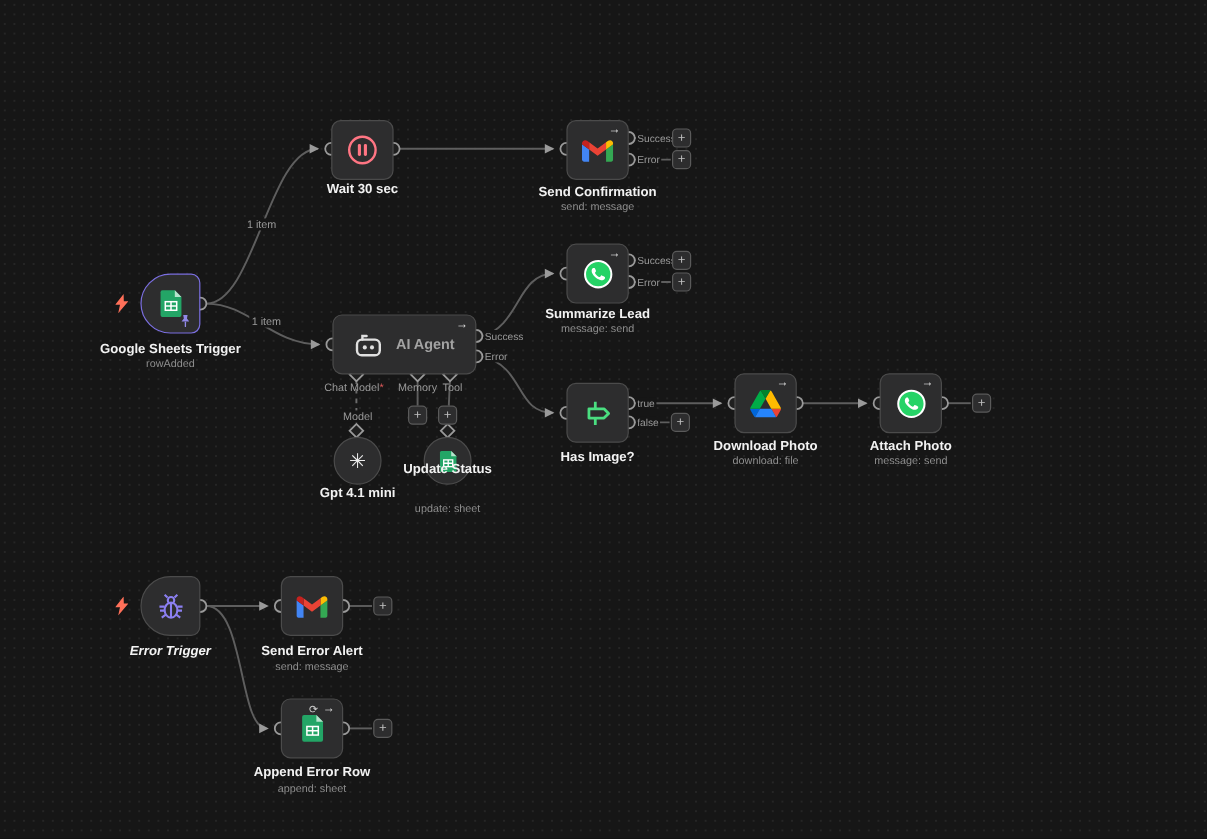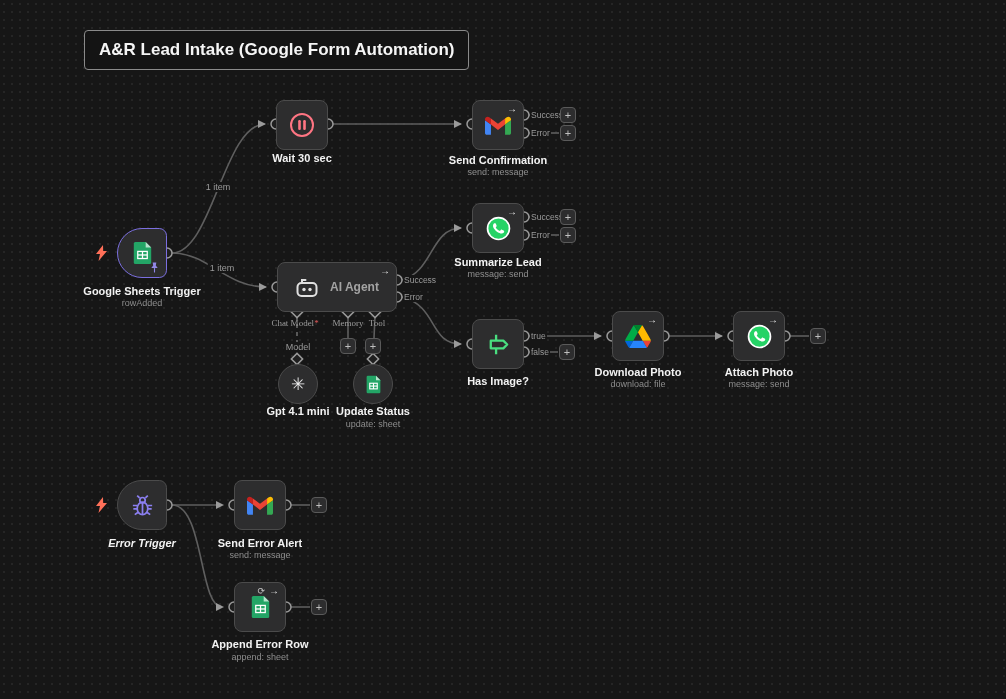--- a/index.html
+++ b/index.html
@@ -34,36 +34,35 @@
   .node .corner2{position:absolute;top:2px;right:20px;color:#c9c9c9;font-size:9px;line-height:12px;}
   .node .pin{position:absolute;right:6px;bottom:3px;}
   .agent-label{color:#a3a3a3;font-weight:bold;font-size:12px;margin-left:10px;}
   .nlabel{position:absolute;transform:translateX(-50%);color:#f2f2f2;font-weight:bold;
     font-size:11px;white-space:nowrap;text-align:center;}
   .nsub{position:absolute;transform:translateX(-50%);color:#8e8e8e;font-size:9px;white-space:nowrap;}
   .elabel{position:absolute;transform:translate(-50%,-50%);color:#9a9a9a;font-size:9px;
     white-space:nowrap;background:#161616;padding:0 2px;}
   .olabel{position:absolute;transform:translateY(-50%);color:#9a9a9a;font-size:8.5px;
     white-space:nowrap;background:#161616;padding:0 1px;}
-  .sublbl{position:absolute;transform:translateX(-50%);color:#9a9a9a;font-size:9px;white-space:nowrap;font-family:Liberation Serif, serif;}
+  .sublbl{position:absolute;transform:translateX(-50%);color:#9a9a9a;font-size:9px;white-space:nowrap;}
   .sublbl .req{color:#e45b5b;}
   .plus{
     position:absolute;width:16px;height:16px;transform:translate(-50%,-50%);
     background:#2d2d2e;border:1px solid #5a5a5a;border-radius:4px;
     color:#c0c0c0;font-size:11px;line-height:15px;text-align:center;box-sizing:border-box;
   }
   .bolt{position:absolute;}
   .openai-glyph{color:#ededed;font-size:17px;line-height:17px;}
 </style>
 </head>
 <body>
 
 <div class="canvas">
 
-  <div class="wf-title">A&amp;R Lead Intake (Google Form Automation)</div>
 
   <svg class="edges" width="1006" height="699">
     <path class="edge" d="M172,253 C212,253 224,124 265,124"></path>
     <path class="edge" d="M172,253 C208,253 226,287 266,287"></path>
     <path class="edge" d="M333,124 L461,124"></path>
     <path class="edge" d="M402,280 C433,272 431,228 461,228"></path>
     <path class="edge" d="M402,297 C438,306 429,344 461,344"></path>
     <path class="edge" d="M529,336 L601,336"></path>
     <path class="edge" d="M529,352 L558,352"></path>
     <path class="edge" d="M669,336 L722,336"></path>
@@ -247,21 +246,21 @@
 
   <div class="node circle" style="left:353px;top:364px;">
     <svg width="15" height="19" viewBox="0 0 24 30">
       <path d="M3 1h13l7 7v19a2 2 0 0 1-2 2H3a2 2 0 0 1-2-2V3a2 2 0 0 1 2-2z" fill="#23a566"></path>
       <path d="M16 1l7 7h-7z" fill="#b7e3cd"></path>
       <rect x="6" y="13" width="12" height="9" fill="none" stroke="#fff" stroke-width="1.8"></rect>
       <line x1="6" y1="17.5" x2="18" y2="17.5" stroke="#fff" stroke-width="1.8"></line>
       <line x1="12" y1="13" x2="12" y2="22" stroke="#fff" stroke-width="1.8"></line>
     </svg>
   </div>
-  <div class="nlabel" style="left:373px;top:405px;">Update Status</div>
+  <div class="nlabel" style="left:373px;top:385px;">Update Status</div>
   <div class="nsub" style="left:373px;top:419px;">update: sheet</div>
 
   <svg class="bolt" style="left:96px;top:497px;" width="11" height="16" viewBox="0 0 11 16">
     <path d="M7 0 L0 9 H4 L2.5 16 L11 6 H7.2 Z" fill="#ff7059"></path>
   </svg>
   <div class="node trigger" style="left:117px;top:480px;">
     <svg width="27" height="27" viewBox="0 0 28 28" fill="none" stroke="#8b7ff0" stroke-width="1.8">
       <circle cx="14" cy="8.5" r="2.8"></circle>
       <ellipse cx="14" cy="17" rx="5.5" ry="6.5"></ellipse>
       <path d="M14 10.5v13"></path>

